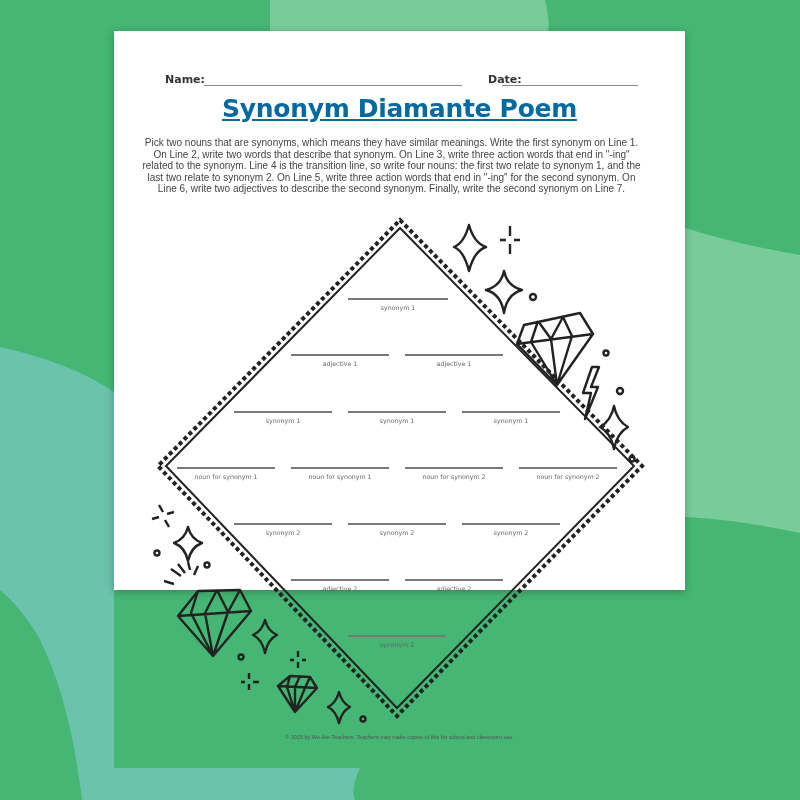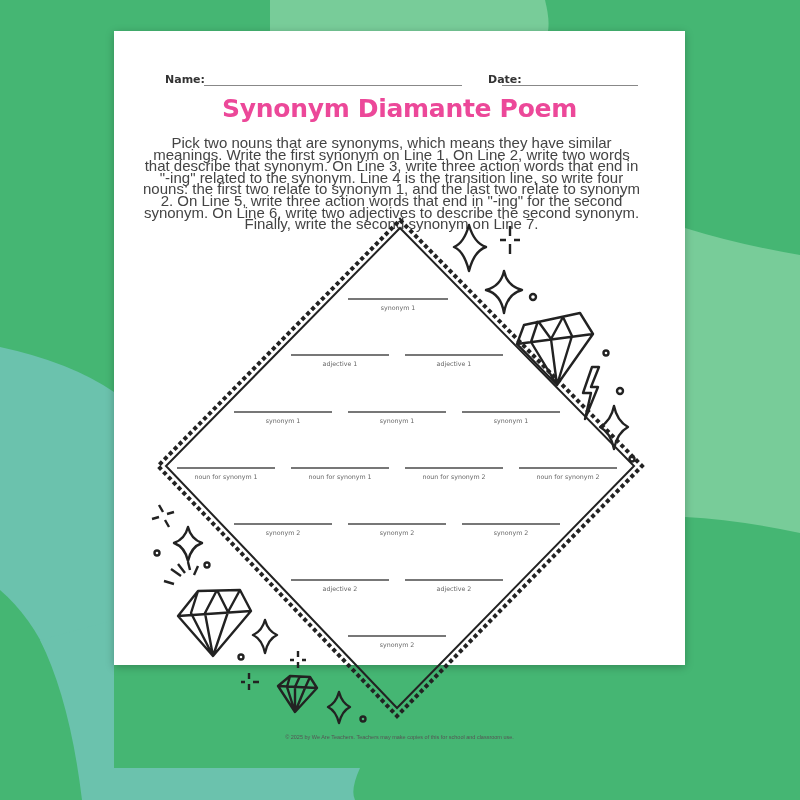--- a/index.html
+++ b/index.html
@@ -1,22 +1,22 @@
 <!DOCTYPE html>
 <html><head>
   <meta charset="utf-8">
   <style>
     html, body { margin:0; padding:0; }
     body { width:800px; height:800px; position:relative; overflow:hidden; background:#45b673; font-family:"Liberation Sans", sans-serif; }
     .bg-shape { position:absolute; }
-    .page { position:absolute; left:114px; top:31px; width:571px; height:634px; background:#ffffff; box-shadow:0 2px 8px rgba(0,0,0,0.25); }
+    .page { position:absolute; left:114px; top:31px; width:571px; height:559px; background:#ffffff; box-shadow:0 2px 8px rgba(0,0,0,0.25); }
     .hdr { position:absolute; top:42px; font-size:11px; font-weight:bold; color:#333; font-family:"DejaVu Sans", sans-serif; }
     .hdr-line { position:absolute; top:54px; height:1px; background:#888; }
-    .title { position:absolute; left:0; right:0; top:63px; text-align:center; font-family:"DejaVu Sans", sans-serif; font-weight:bold; font-size:25px; color:#ec4899; letter-spacing:-0.3px; }
-    .instructions { position:absolute; left:28px; right:44px; top:106px; text-align:center; font-size:15px; line-height:11.6px; color:#444; font-family:"Liberation Sans", sans-serif; }
+    .title { position:absolute; left:0; right:0; top:63px; text-align:center; font-family:"DejaVu Sans", sans-serif; font-weight:bold; font-size:25px; color:#0369a1; letter-spacing:-0.3px;text-decoration:underline; }
+    .instructions { position:absolute; left:28px; right:44px; top:106px; text-align:center; font-size:10px; line-height:11.6px; color:#444; font-family:"Liberation Sans", sans-serif; }
     .art { position:absolute; left:0; top:0; }
     .blank { position:absolute; height:20px; text-align:center; }
     .blank .ln { height:2px; background:#777; width:100%; }
     .blank .lbl { font-size:6.3px; color:#666; margin-top:4px; font-family:"DejaVu Sans", sans-serif; white-space:nowrap; }
     .footer { position:absolute; left:0; right:0; top:703px; text-align:center; font-size:5.5px; color:#555; font-family:"Liberation Sans Narrow", "Liberation Sans", sans-serif; }
   </style>
 </head>
 <body>
 
 <svg class="bg-shape" width="800" height="800" style="left:0;top:0;">

